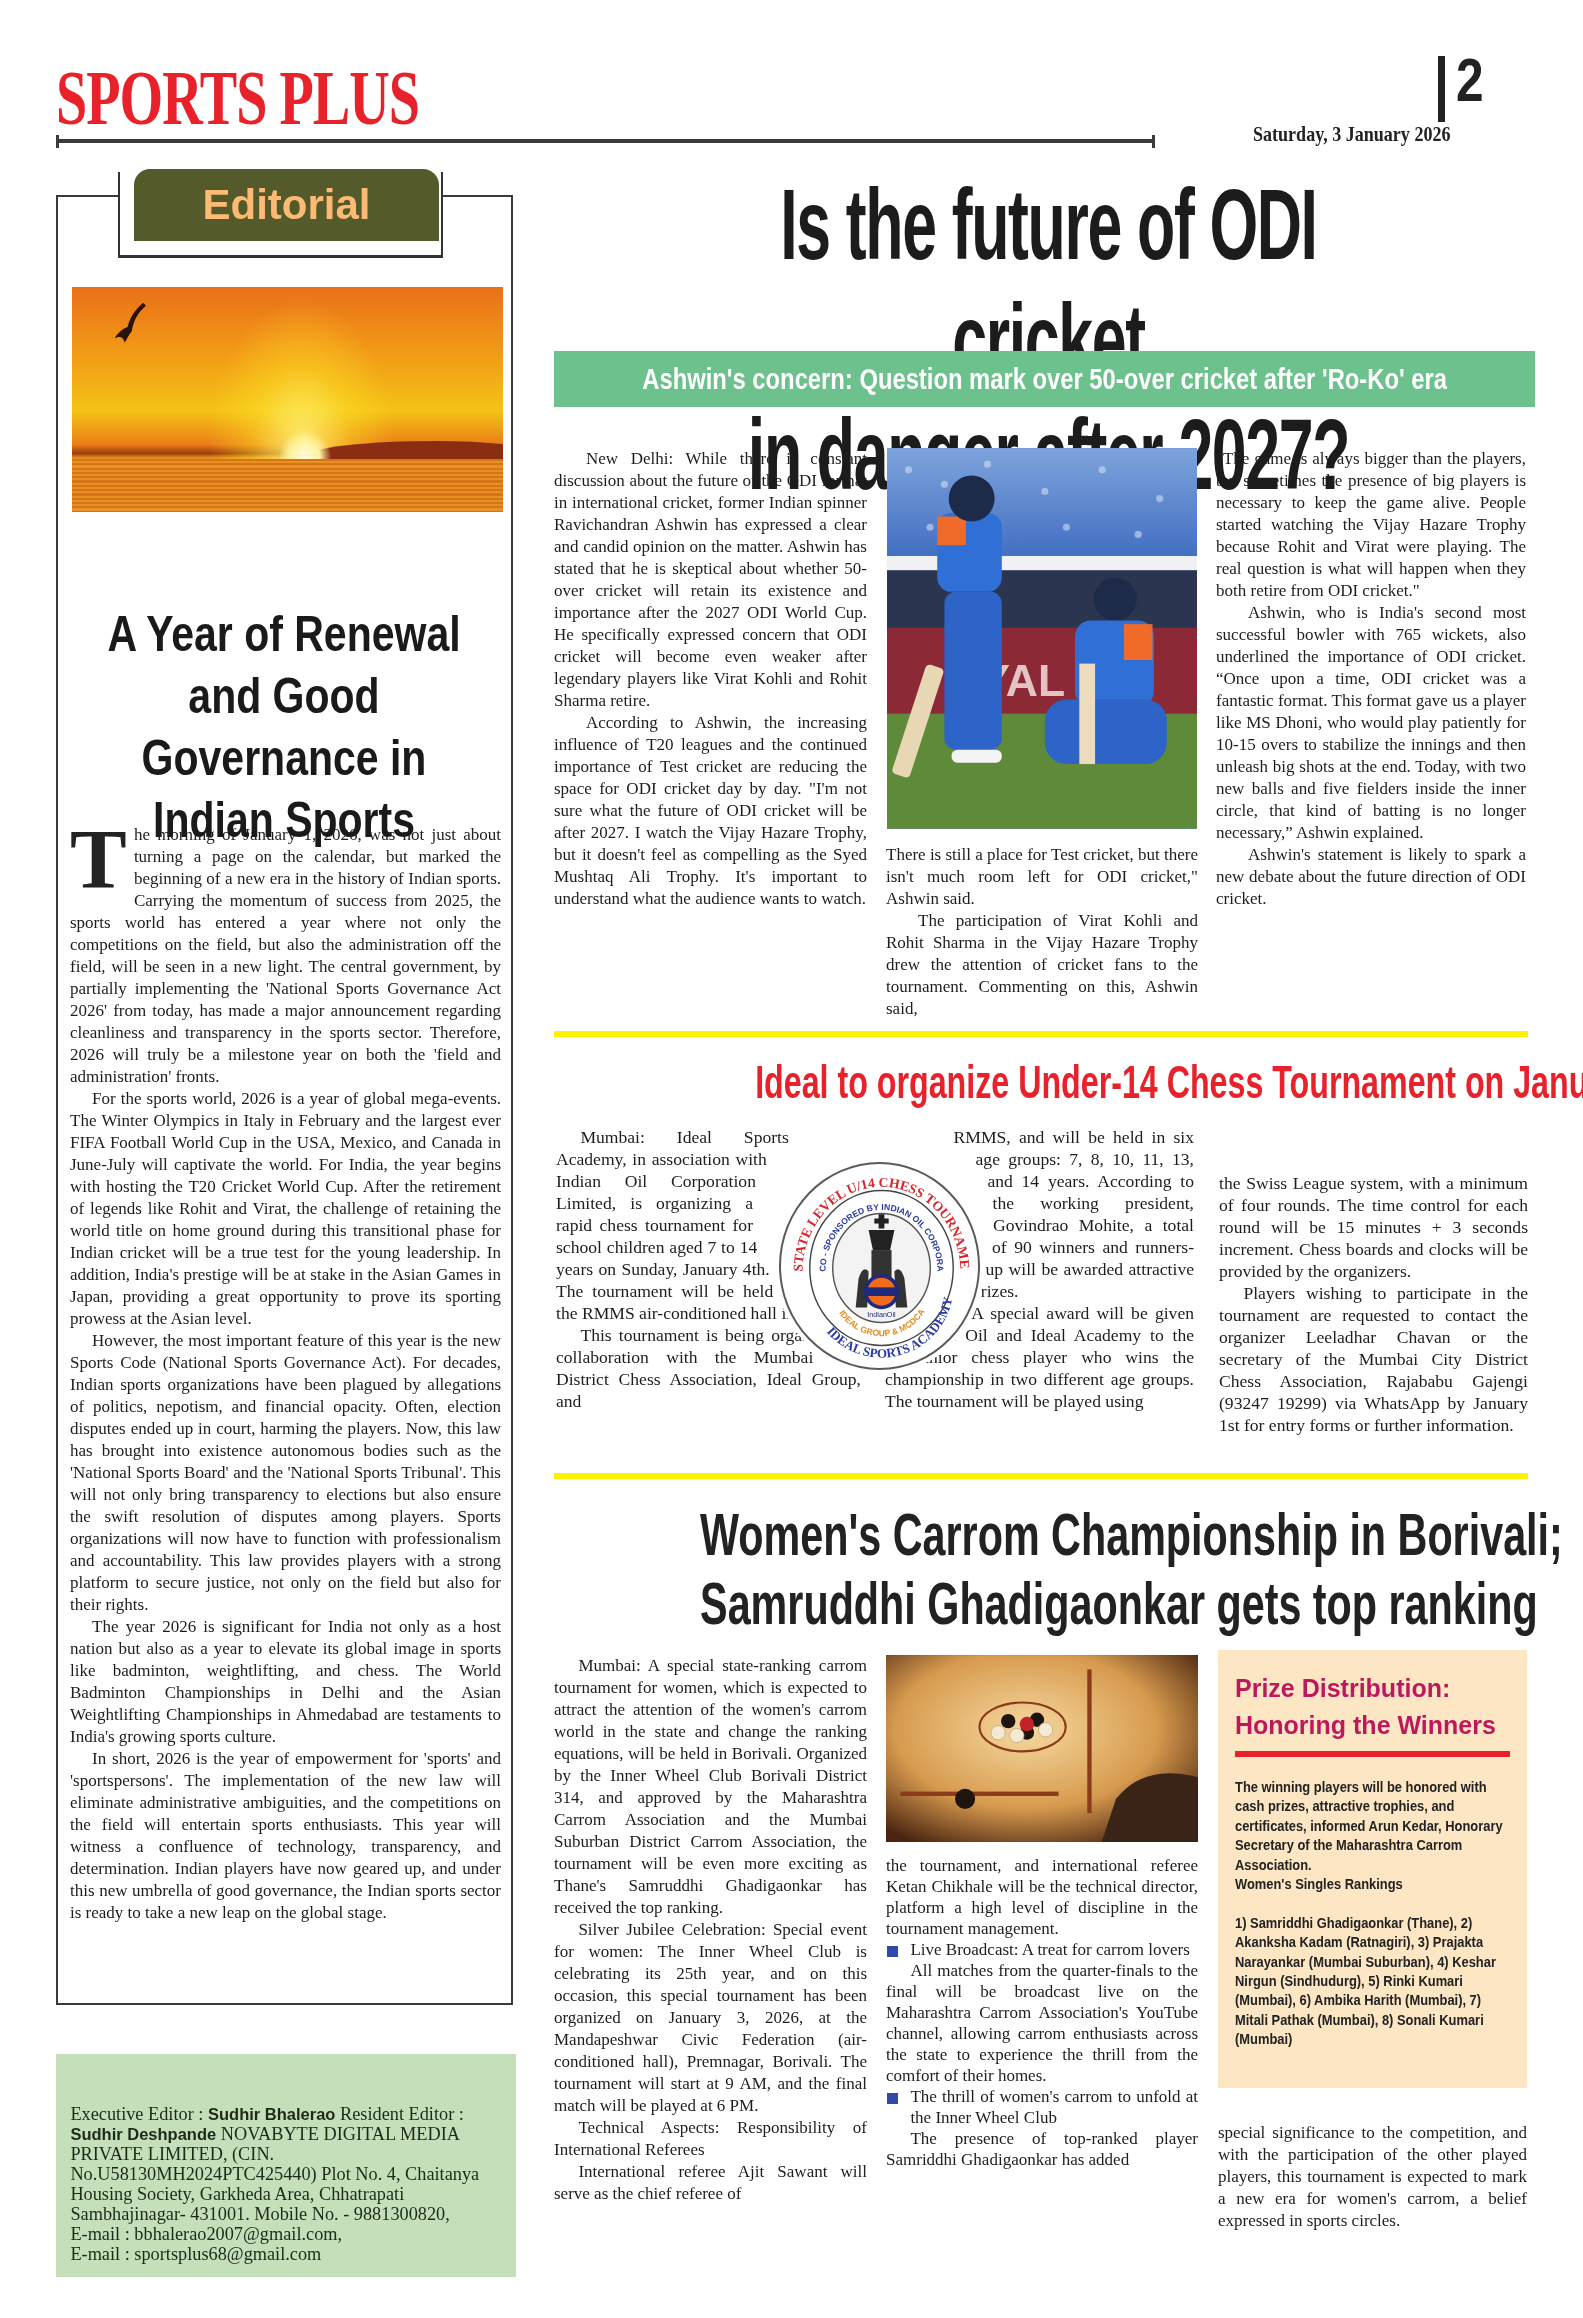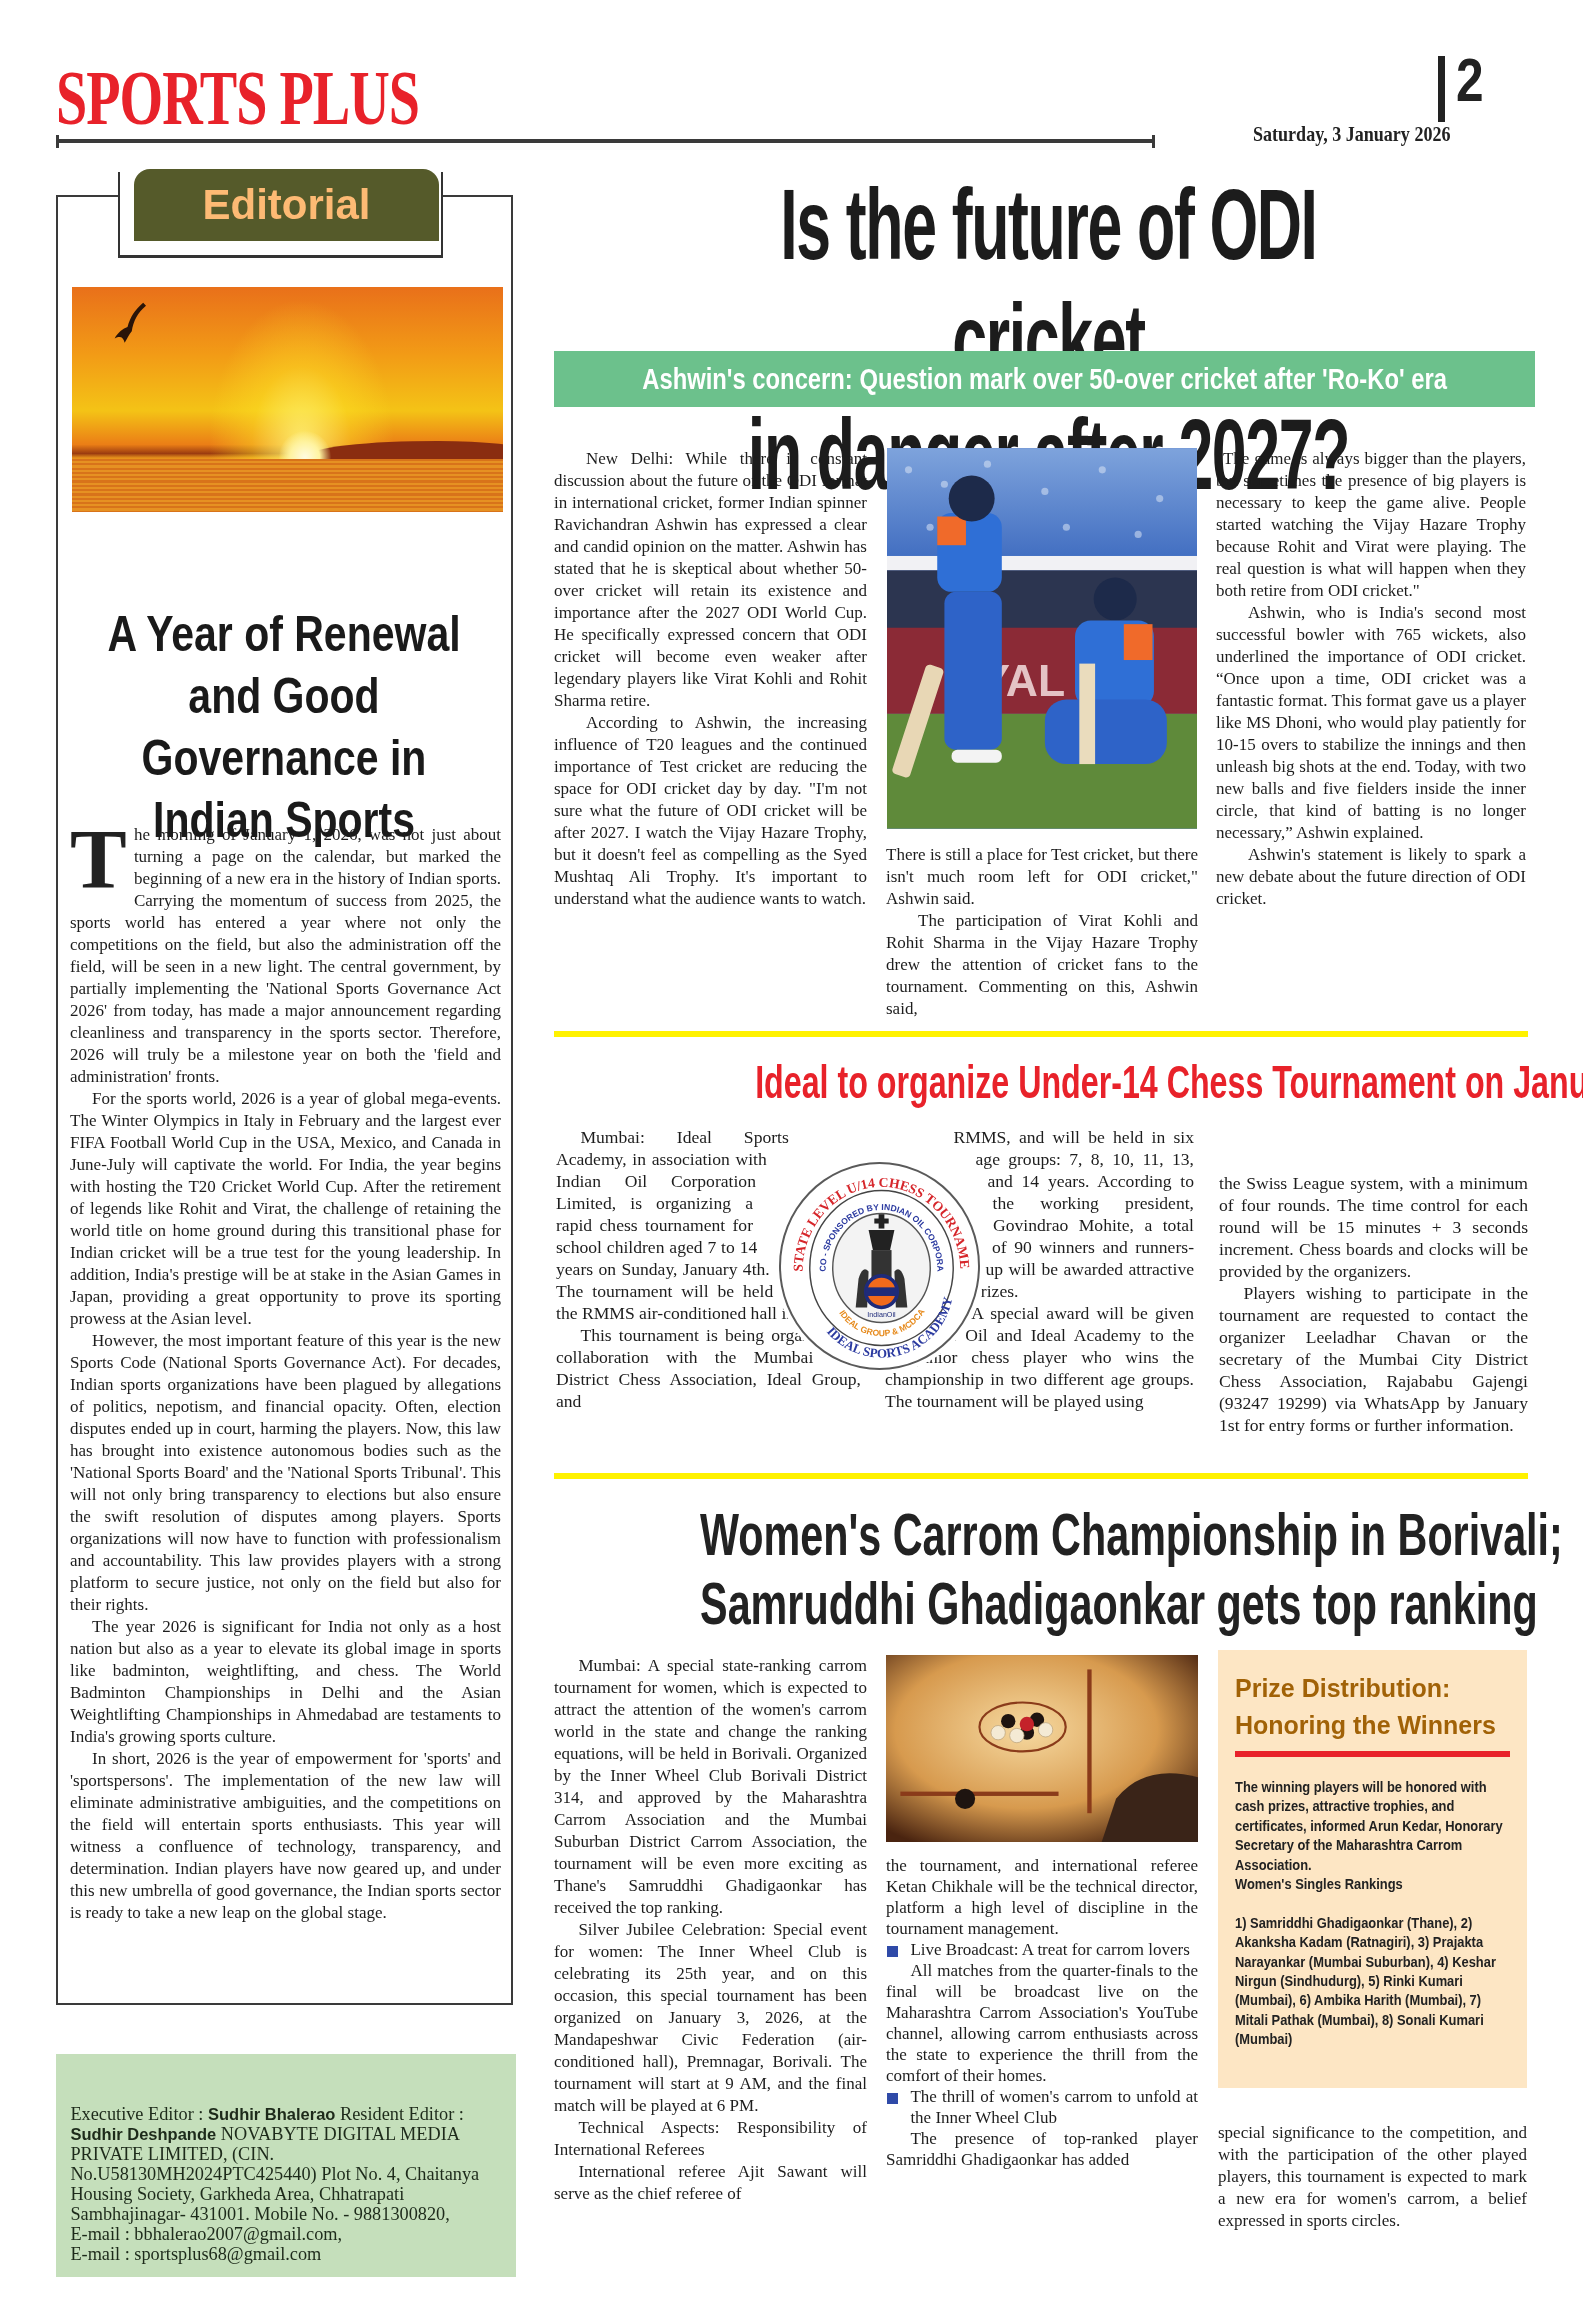--- a/index.html
+++ b/index.html
@@ -56,21 +56,21 @@
   .ch3{left:1219px;top:1172px;width:309px}
   .logo{left:779px;top:1162px;width:201px;height:208px;border-radius:50%;background:#fff;border:2.2px solid #5a5a5a;box-shadow:0 0 0 4.3px #fff}
   .carrom-hl{left:554px;top:1501px;width:974px;text-align:center;font-family:"Liberation Sans",sans-serif;font-weight:700;font-size:59px;line-height:69px;color:#222;transform:scaleX(0.7);transform-origin:center top;white-space:nowrap}
   .k1{left:554px;top:1655px;width:313px}
   .k2img{left:886px;top:1655px;width:312px;height:187px;overflow:hidden;background:#2b1a0e}
   .k2{left:886px;top:1855px;width:312px}
   .k3{left:1218px;top:2122px;width:309px}
   .bullet{position:relative;padding-left:24.4px;text-indent:0 !important}
   .bullet:before{content:"";position:absolute;left:1.4px;top:7.2px;width:10.8px;height:10.8px;background:#2f4aa8}
   .prize{left:1218px;top:1650px;width:309px;height:438px;background:#fde6c4;padding:20px 17px 0 17px}
-  .prize-title{font-family:"Liberation Sans",sans-serif;font-weight:700;font-size:25px;line-height:37px;color:#a16207}
+  .prize-title{font-family:"Liberation Sans",sans-serif;font-weight:700;font-size:25px;line-height:37px;color:#be185d}
   .prize-rule{height:5.7px;background:#e8222a;margin:7.2px 0 20px}
   .prize-body{font-family:"Liberation Sans",sans-serif;font-weight:700;font-size:15px;line-height:19.4px;color:#222;transform:scaleX(0.86);transform-origin:left top;width:116%}
   .prize-body .gap{height:19.4px}
 </style>
 </head>
 <body>
 
 <div class="abs masthead">SPORTS PLUS</div>
 <div class="abs mast-rule"></div>
 <div class="abs page-bar"></div>

